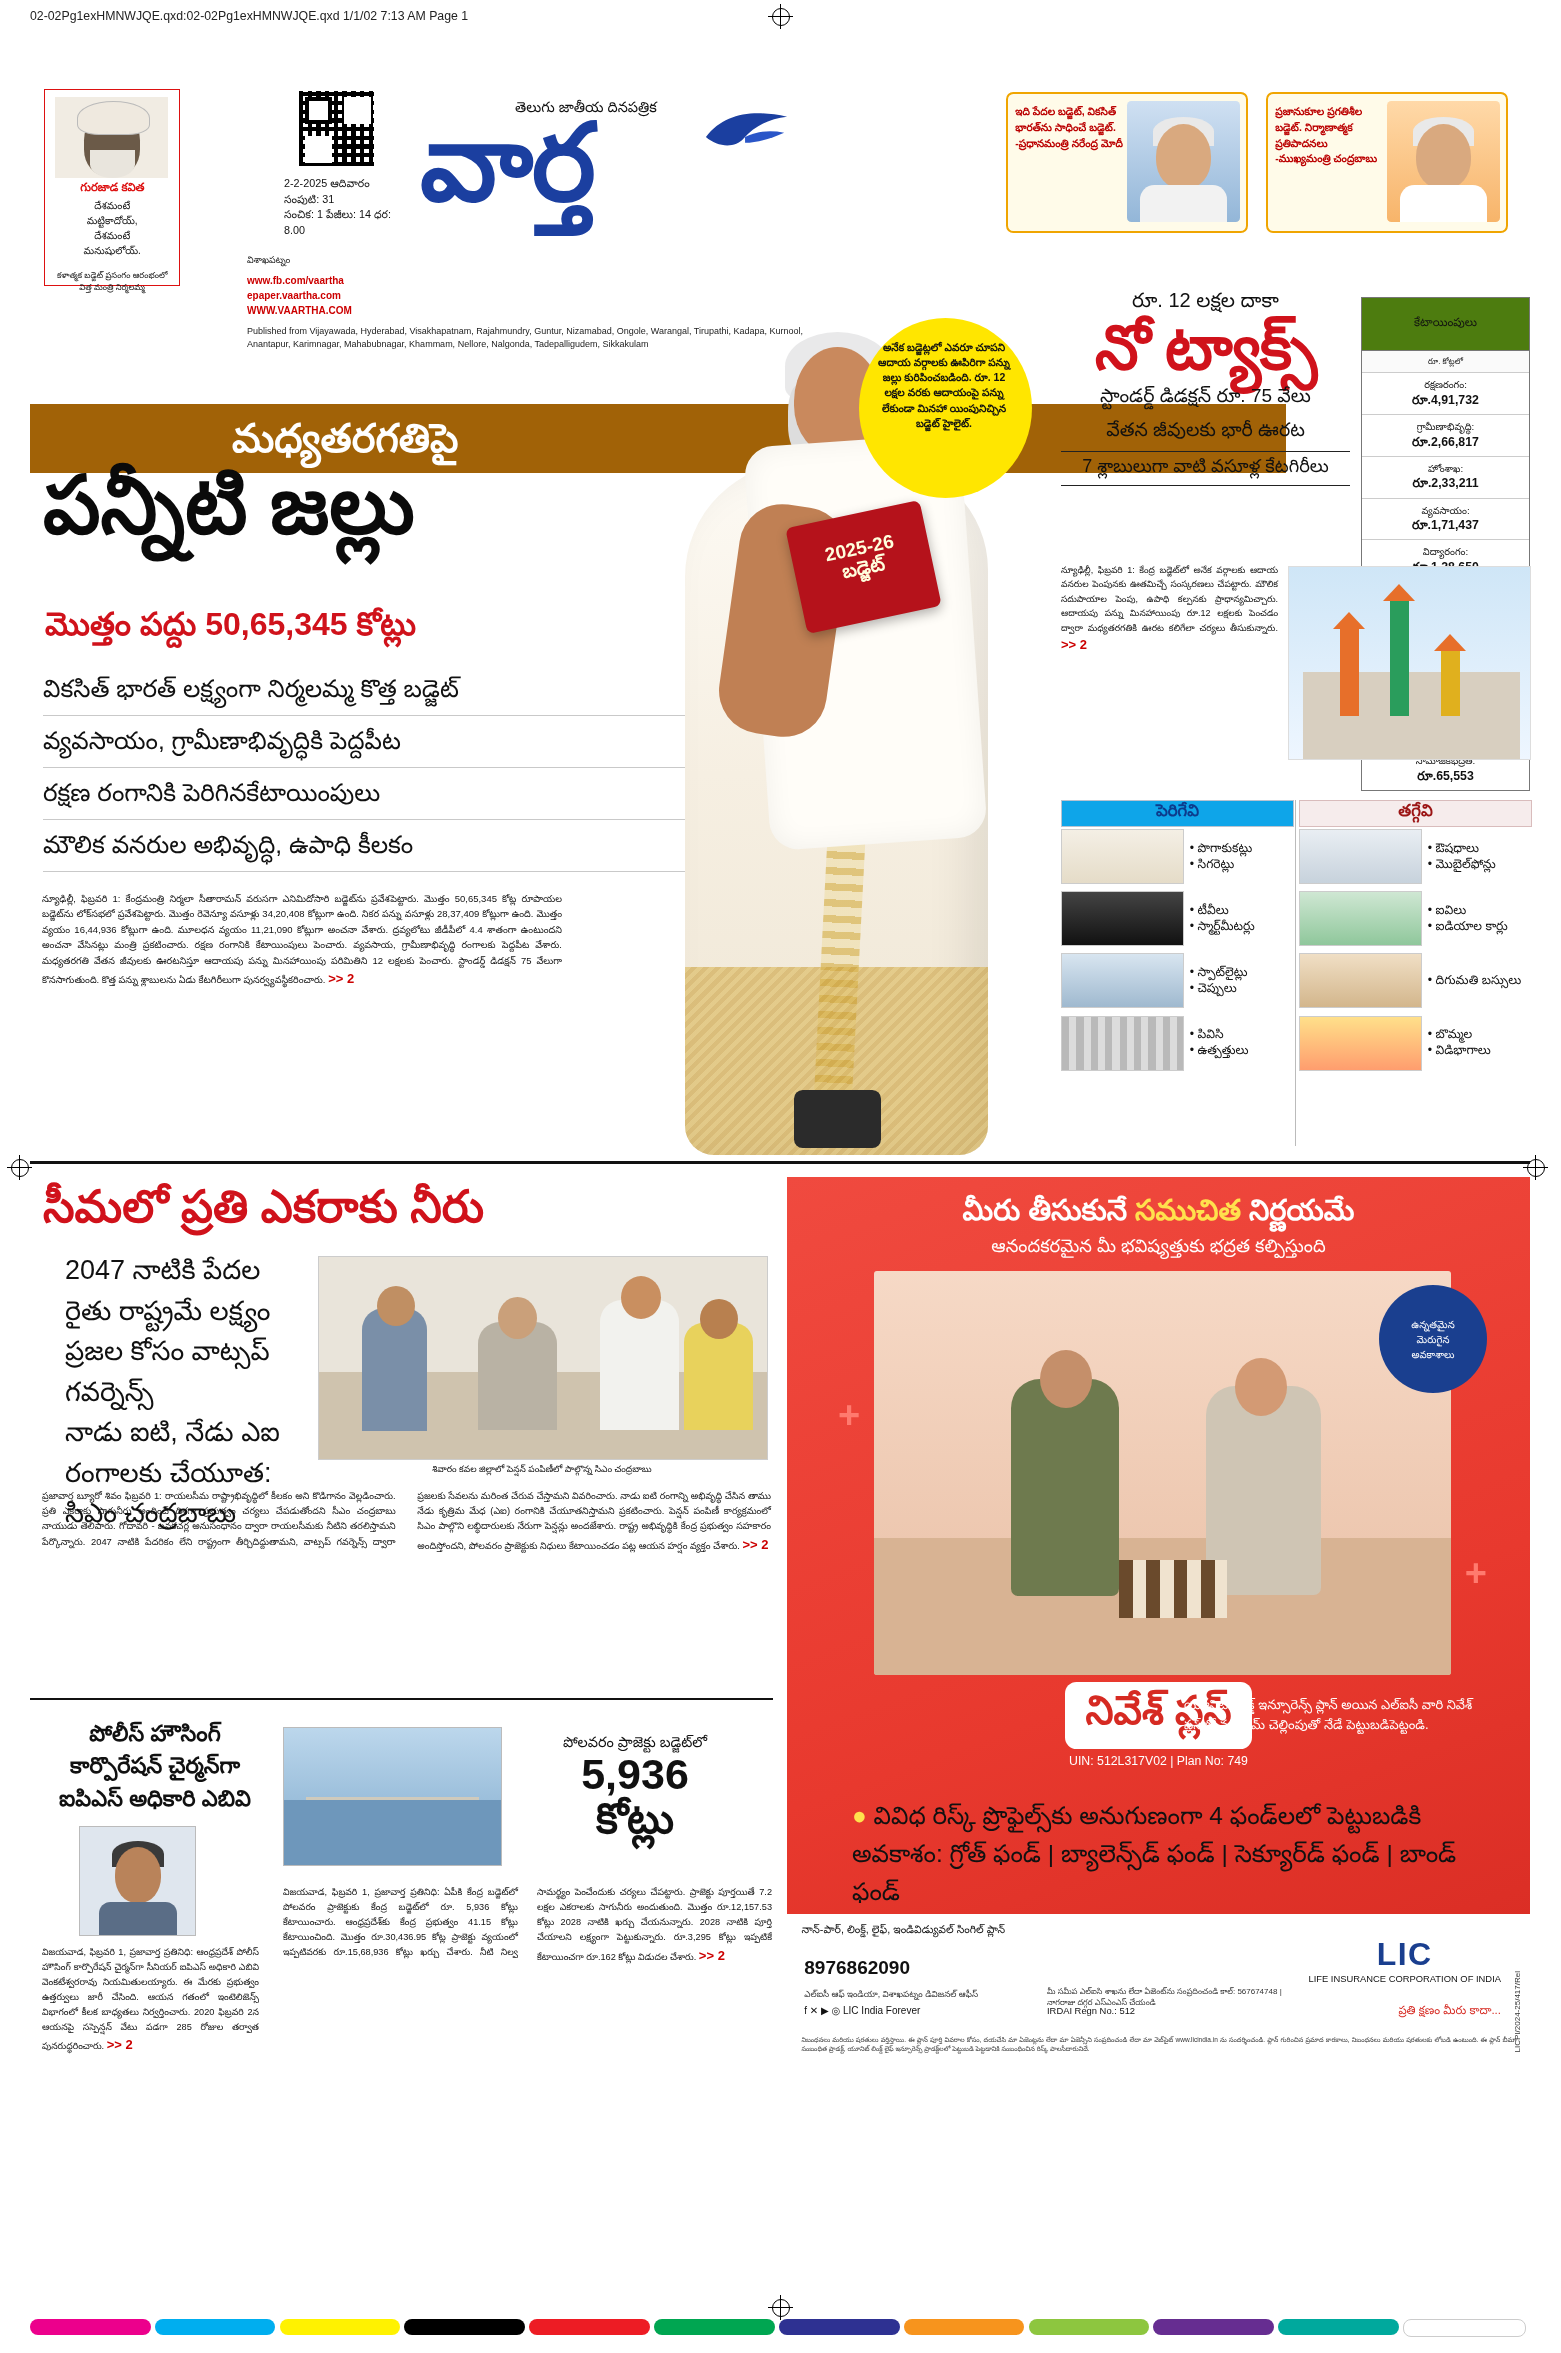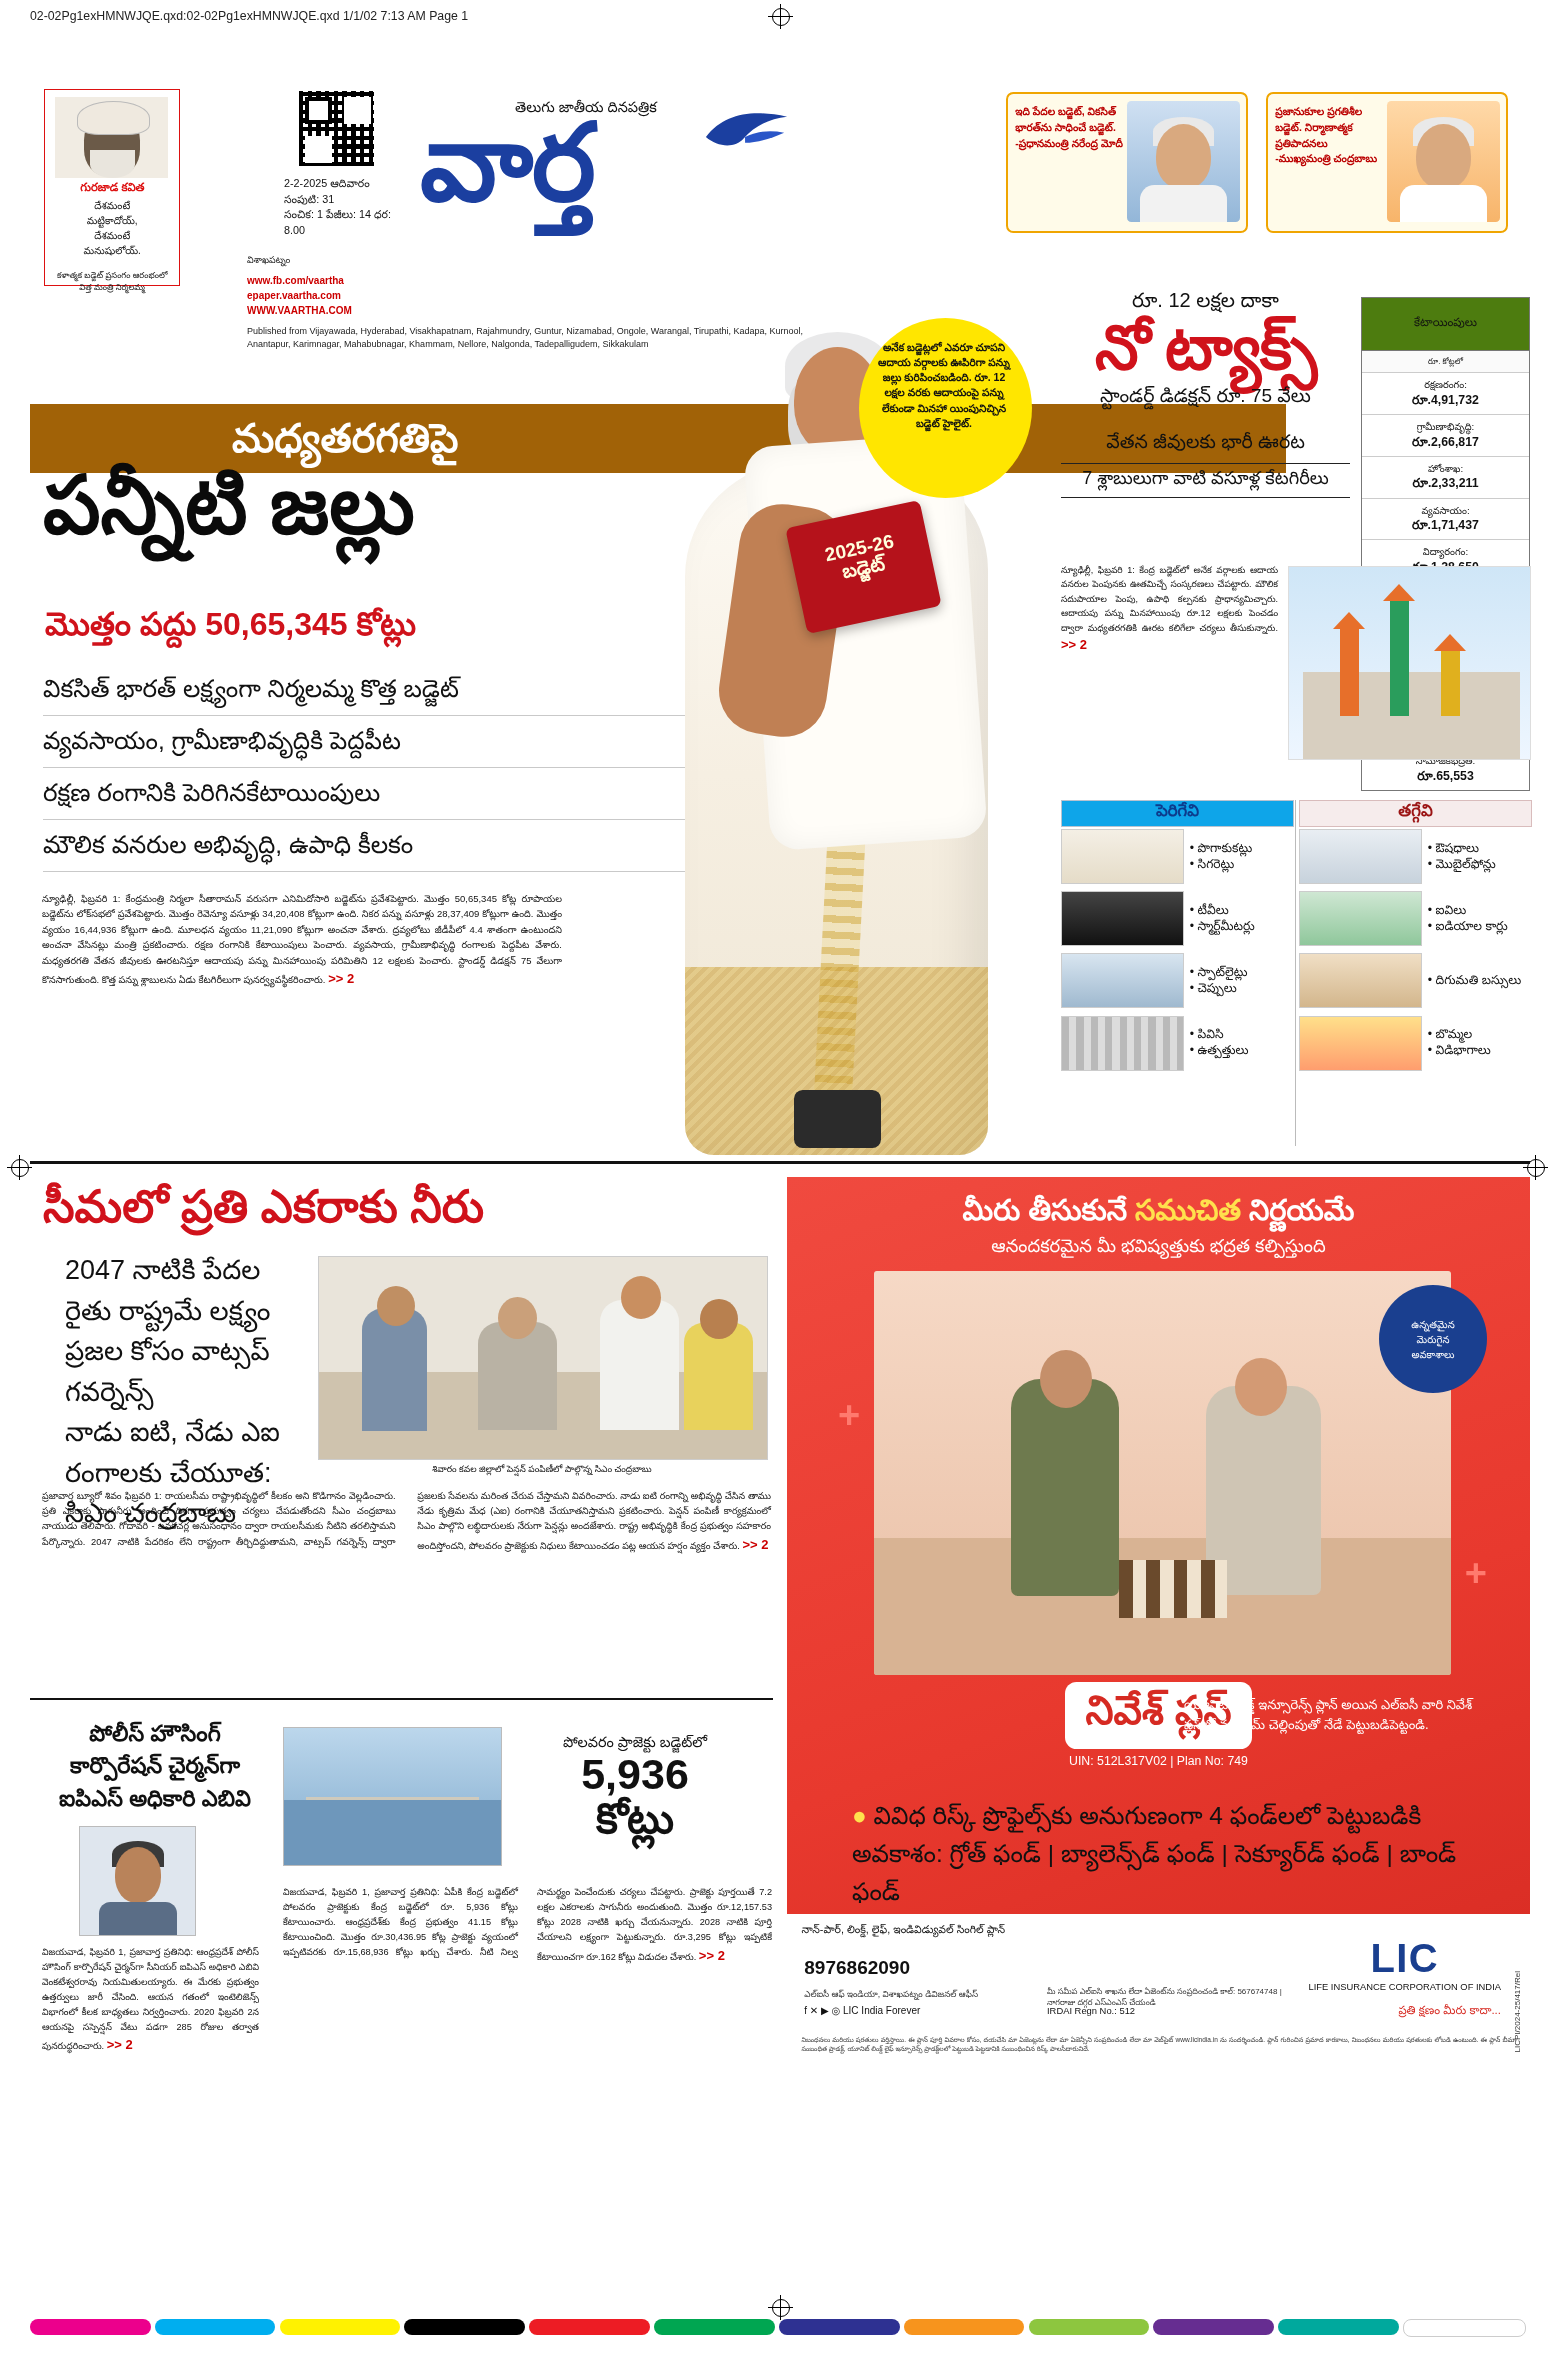--- a/index.html
+++ b/index.html
@@ -78,21 +78,21 @@
 
   
   .burst{position:absolute;left:859px;top:318px;width:173px;height:180px;background:#ffe600;border-radius:50%;}
   .burst .t{position:absolute;left:13px;top:21.7px;width:144px;text-align:center;font-size:10.5px;line-height:1.45;color:#111;font-weight:bold;}
 
   
   .notax{position:absolute;left:1061px;top:289px;width:289px;}
   .notax .l1{font-size:20px;color:#111;text-align:center;}
   .notax .big{font-size:62px;color:#d0121b;font-weight:bold;text-align:center;line-height:1;letter-spacing:-1.4px;}
   .notax .l3{font-size:19px;color:#111;text-align:center;margin-top:5.8px;}
-  .notax .l4{font-size:19px;color:#111;text-align:center;margin-top:20px;}
+  .notax .l4{font-size:19px;color:#111;text-align:center;margin-top:8px;}
   .notax .l5{font-size:18px;color:#111;text-align:center;margin-top:5.8px;border-top:1.4px solid #222;border-bottom:1.4px solid #222;padding:4.3px 0;}
 
   
   .alloc{position:absolute;left:1361px;top:297px;width:167px;border:0.7px solid #777;}
   .alloc .hd{background:#4d7c0f;text-align:center;font-size:11.5px;padding:18px 0;color:#111;border-bottom:0.7px solid #777;}
   .alloc .row{padding:5px 2.9px;text-align:center;font-size:9.7px;line-height:1.4;border-bottom:0.7px solid #ccc;color:#111;}
   .alloc .row b{font-size:12.3px;display:block;color:#111;}
 
   
   .midstory{position:absolute;left:1061px;top:563px;width:469px;height:202px;}
@@ -156,21 +156,21 @@
   .ad .brand .rib{display:inline-block;background:#fff;border-radius:11.5px;padding:5.8px 20px;}
   .ad .brand .rib .n{font-size:40px;color:#d62a22;font-weight:bold;}
   .ad .uin{position:absolute;left:0;top:577px;width:743px;text-align:center;font-size:12.3px;color:#fff;}
   .ad .rtxt{position:absolute;right:43px;top:518px;width:303px;font-size:13px;line-height:1.5;color:#fff;}
   .ad .bullets{position:absolute;left:65px;top:614px;width:635px;color:#fff;font-size:12.3px;line-height:1.75;}
   .ad .bullets div:before{content:"● ";color:#ffe14d;}
   .ad .footer{position:absolute;left:0;bottom:0;width:743px;height:144px;background:#fff;}
   .ad .footer .ln{position:absolute;left:14.4px;top:7.2px;width:404px;font-size:10.8px;color:#111;line-height:1.5;}
   .ad .phone{position:absolute;left:17.3px;top:43px;font-size:19px;font-weight:bold;color:#111;}
   .ad .licmark{position:absolute;right:29px;top:21.7px;text-align:center;}
-  .ad .licmark .lic{font-size:40px;font-weight:bold;color:#1a3f8f;letter-spacing:1.4px;}
+  .ad .licmark .lic{font-size:32px;font-weight:bold;color:#1a3f8f;letter-spacing:1.4px;}
   .ad .licmark .sub{font-size:9.4px;color:#111;}
   .ad .social{position:absolute;left:17.3px;bottom:42px;font-size:10px;color:#111;}
   .ad .smallprint{position:absolute;left:14.4px;bottom:4.3px;width:715px;font-size:6.5px;color:#333;line-height:1.35;text-align:justify;}
   .ad .tag{position:absolute;right:29px;bottom:38px;font-size:11.5px;color:#d62a22;}
   .ad .code{position:absolute;right:7.2px;bottom:87px;font-size:8px;color:#333;transform:rotate(-90deg);transform-origin:right bottom;}
 
   
   .colorbar{position:absolute;left:30px;bottom:19px;width:1500px;height:16px;display:flex;}
   .colorbar span{flex:1;height:16px;border-radius:8px;margin-right:4.3px;}
 </style>

